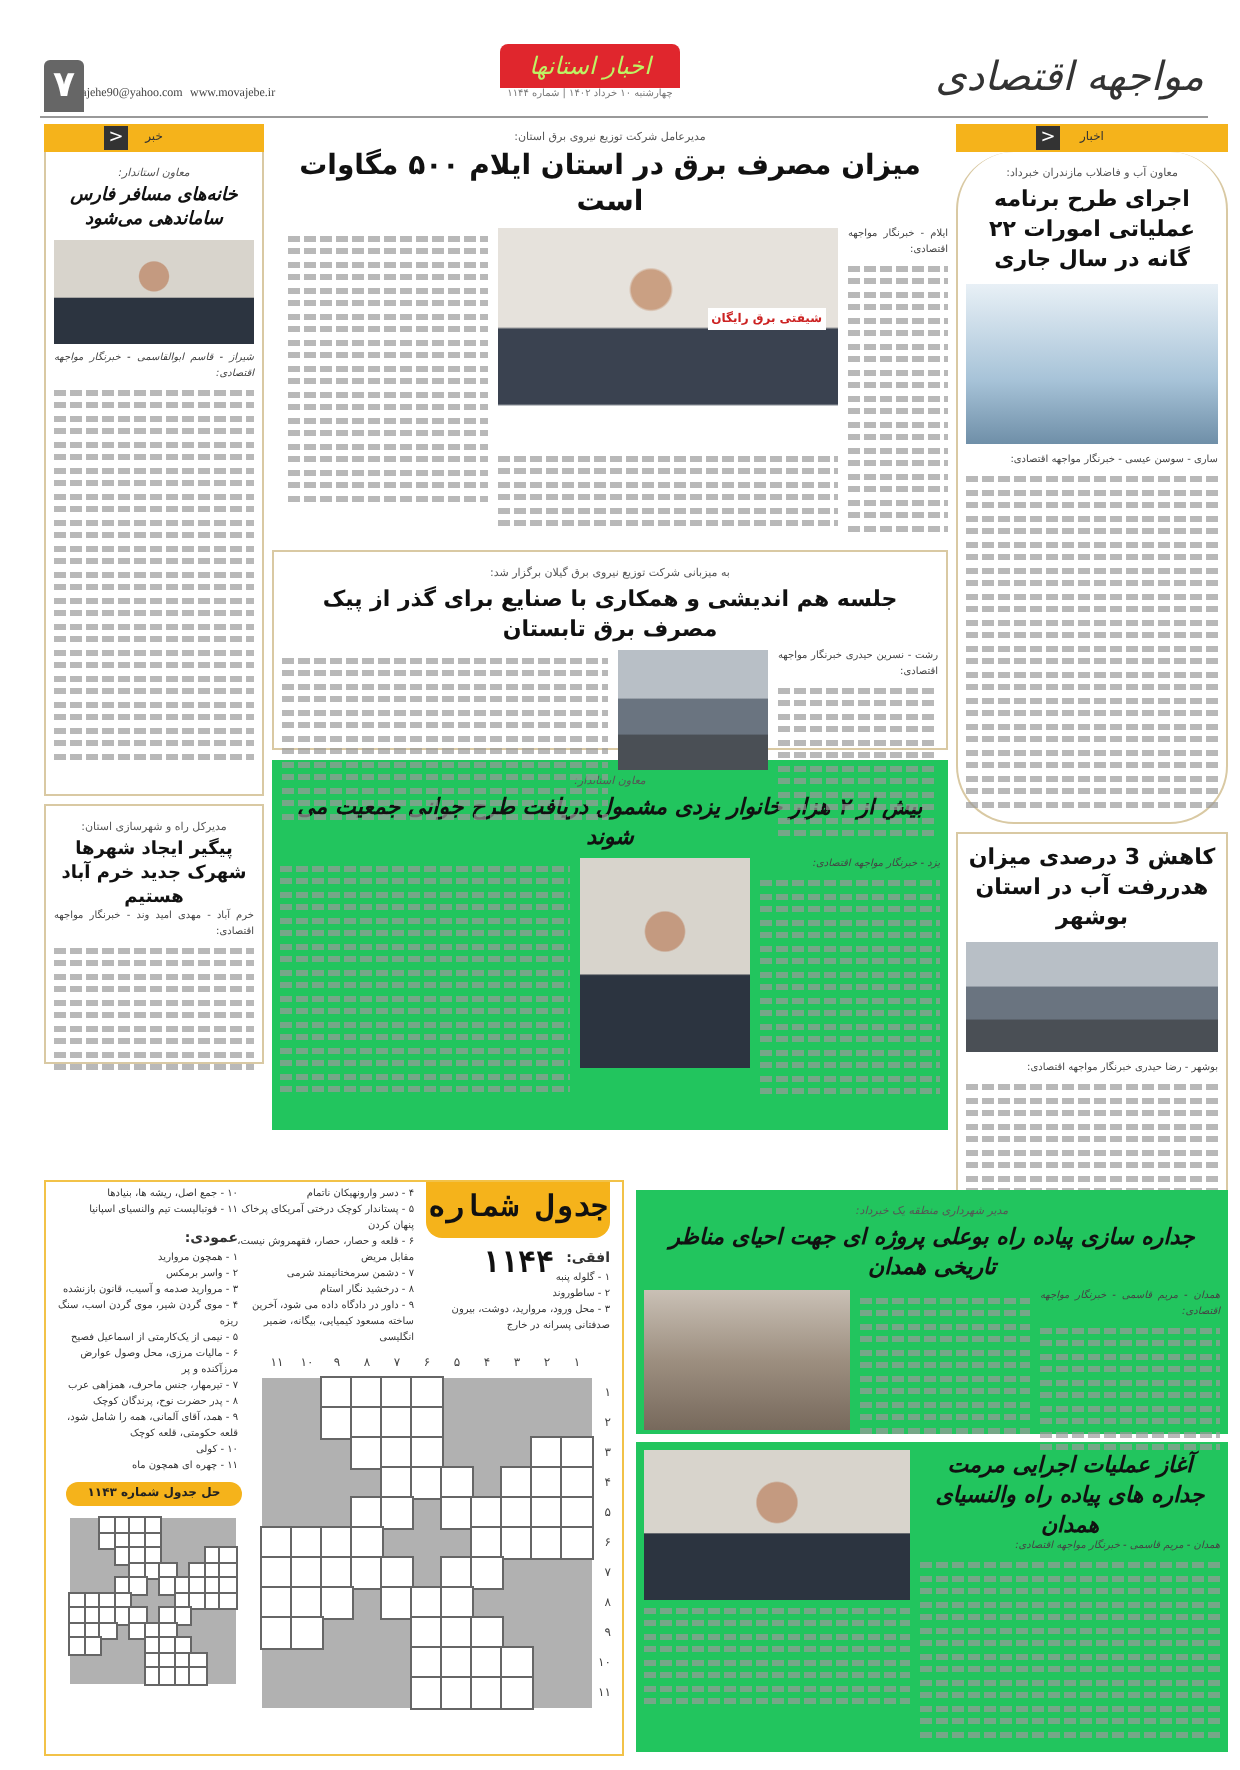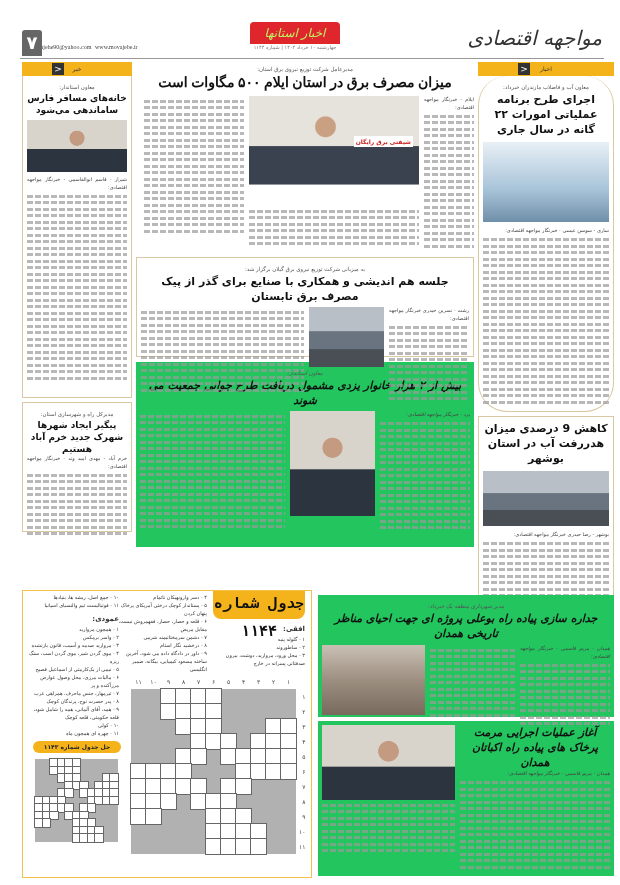--- a/index.html
+++ b/index.html
@@ -20,21 +20,21 @@
   .col { position: absolute; top: 62px; }
   .col-right { left: 478px; width: 136px; }
   .col-left { left: 22px; width: 110px; }
   .col-mid { left: 136px; width: 338px; }
 
   .cat-bar { height: 14px; background: #f5b31b; position: relative; font-size: 6px; text-align: center; line-height: 14px; color: #333; }
   .cat-bar .arrow { position: absolute; top: 1px; width: 12px; height: 12px; background: #333; color: #fff; font-size: 9px; line-height: 12px; text-align: center; }
 
   .kicker { font-size: 5.5px; color: #555; text-align: center; margin: 4px 0 2px; }
   .headline { font-size: 11px; font-weight: bold; text-align: center; line-height: 15px; color: #111; }
-  .headline.big { font-size: 14px; line-height: 18px; font-family: Liberation Serif, serif; }
+  .headline.big { font-size: 14px; line-height: 18px; }
   .lead-red { color: #d42020; }
   .body-text { font-size: 5px; line-height: 7.5px; color: #444; text-align: justify; }
   .lines { display: block; }
   .lines span { display: block; height: 3px; margin: 3.5px 0; background: repeating-linear-gradient(90deg, #9a9a9a 0 6px, transparent 6px 8px); opacity: 0.7; }
 
   .photo { background: linear-gradient(135deg, #cfd8e0, #8a9aa8); position: relative; overflow: hidden; }
   .photo.person { background: radial-gradient(circle at 50% 35%, #c49a80 0 12%, transparent 13%), linear-gradient(180deg, #d8d4cc 0 55%, #2c3440 56% 100%); }
   .photo.water { background: linear-gradient(180deg, #e8f0f6, #a7c3d8 60%, #6f8fa8); }
   .photo.street { background: linear-gradient(180deg, #c9c0b5, #9d8f80 50%, #77695c); }
   .photo.meeting { background: linear-gradient(180deg, #b8bfc6 0 40%, #6a7480 41% 70%, #4a4f55 71%); }
@@ -105,21 +105,21 @@
         <span></span>
         <span></span>
         <span></span>
         <span></span>
         <span></span>
         <span></span>
         <span></span>
     </div>
   </div>
   <div class="box" style="margin-top:4px;">
-    <div class="headline">کاهش 9 درصدی میزان هدررفت آب در استان بوشهر</div>
+    <div class="headline">کاهش 3 درصدی میزان هدررفت آب در استان بوشهر</div>
     <div class="photo meeting" style="height:55px;margin:5px 0;"></div>
     <div class="body-text lead-red">بوشهر - رضا حیدری خبرنگار مواجهه اقتصادی:</div>
     <div class="lines">
       <span></span>
         <span></span>
         <span></span>
         <span></span>
         <span></span>
         <span></span>
         <span></span>
@@ -304,21 +304,21 @@
         </div>
     </div>
   </div>
 </div>
 
 <div class="col col-left">
   <div class="cat-bar">
     <span>خبر</span>
     <span class="arrow" style="left:30px;">&lt;</span>
   </div>
-  <div class="box" style="border-top:none;height:322px;">
+  <div class="box" style="border-top:none;height:322px;font-style:italic;">
     <div class="kicker">معاون استاندار:</div>
     <div class="headline" style="font-size:9px;line-height:12px;">خانه‌های مسافر فارس ساماندهی می‌شود</div>
     <div class="photo person" style="height:52px;margin:4px 0;"></div>
     <div class="body-text lead-red">شیراز - قاسم ابوالقاسمی - خبرنگار مواجهه اقتصادی:</div>
     <div class="lines">
         <span></span>
         <span></span>
         <span></span>
         <span></span>
         <span></span>
@@ -401,21 +401,21 @@
             <span></span>
             <span></span>
           </div>
         </div>
       <div class="photo street" style="flex:1;height:70px;"></div>
     </div>
   </div>
   <div class="box cream" style="margin-top:4px;height:155px;">
     <div style="display:flex;gap:5px;">
       <div style="width:150px;">
-        <div class="headline">آغاز عملیات اجرایی مرمت پرخاک های پیاده راه اکباتان همدان</div>
+        <div class="headline">آغاز عملیات اجرایی مرمت جداره های پیاده راه والنسیای همدان</div>
         <div class="body-text lead-red">همدان - مریم قاسمی - خبرنگار مواجهه اقتصادی:</div>
         <div class="lines">
             <span></span>
             <span></span>
             <span></span>
             <span></span>
             <span></span>
             <span></span>
             <span></span>
             <span></span>

